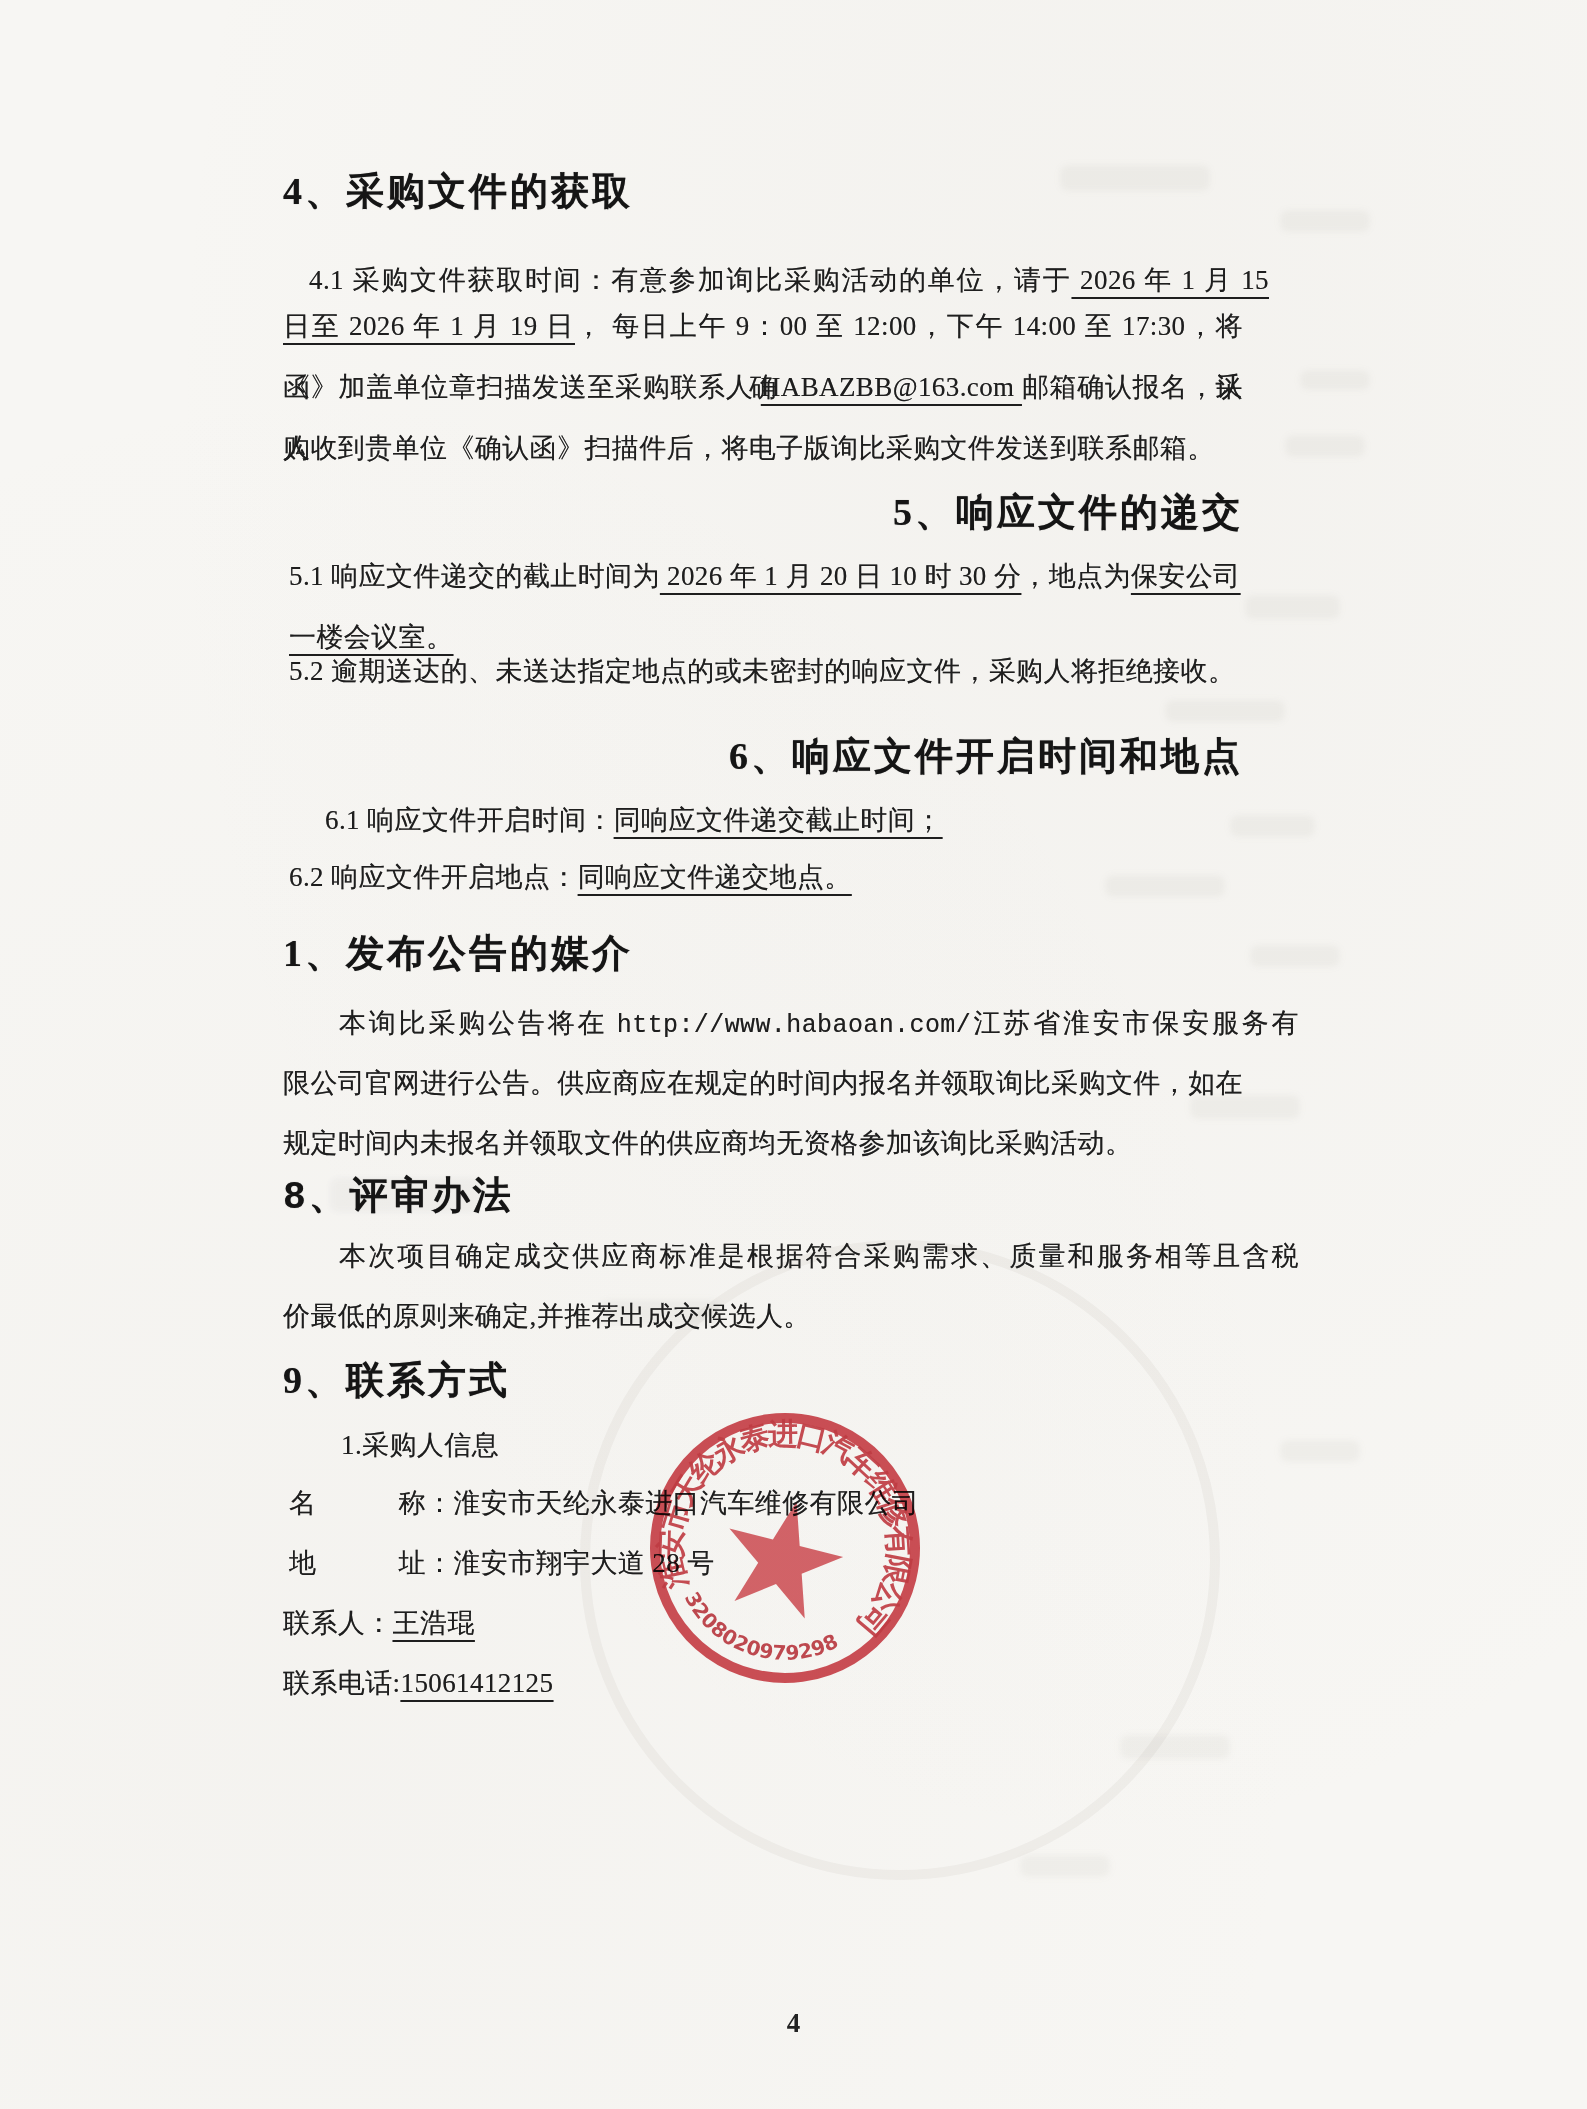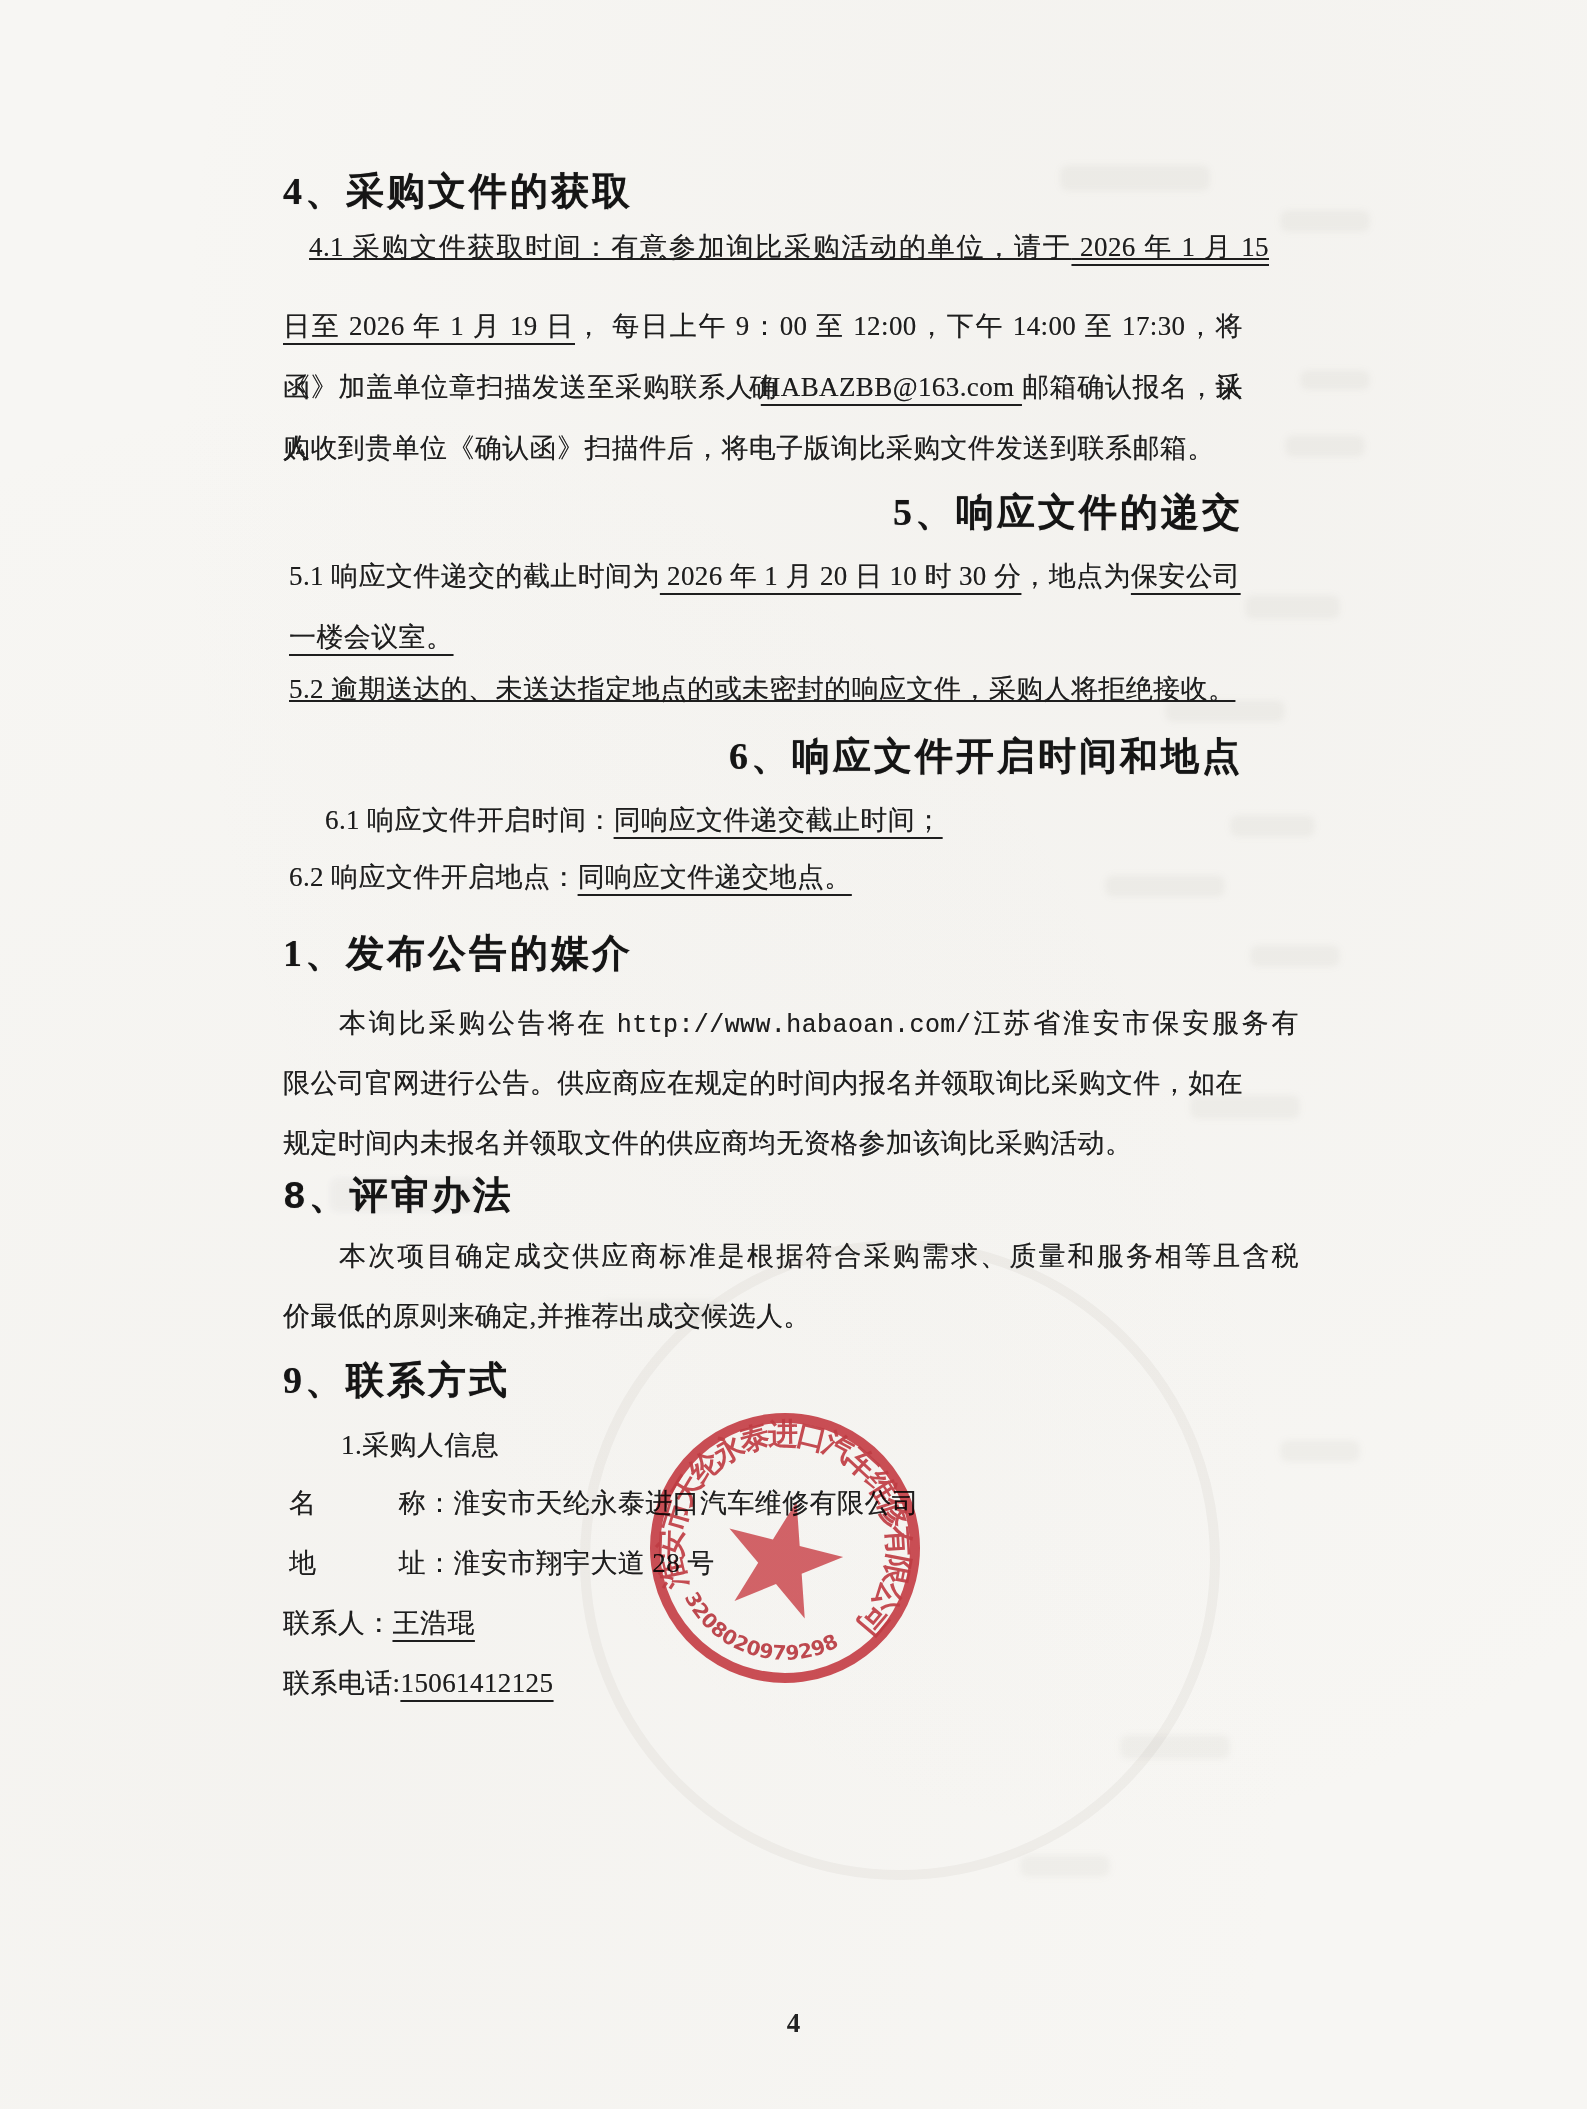--- a/index.html
+++ b/index.html
@@ -57,28 +57,28 @@
 <div class="smudge" style="left:330px;top:1178px;width:150px;height:34px;opacity:0.9;"></div>
 <div class="smudge" style="left:1280px;top:1440px;width:80px;height:22px;"></div>
 <div class="smudge" style="left:1120px;top:1735px;width:110px;height:24px;"></div>
 <div class="smudge" style="left:1020px;top:1855px;width:90px;height:22px;"></div>
 <div class="smudge" style="left:600px;top:1300px;width:120px;height:24px;"></div>
 
 <div class="ghost-ring" style="left:580px;top:1240px;width:620px;height:620px;"></div>
 
 <div id="doc">
     <div class="heading" style="top: 166px;"><span>4、采购文件的获取</span></div>
-    <div class="line stretch" style="top: 217px; padding-left: 26px; text-decoration: underline;"><span>4.1 采购文件获取时间：有意参加询比采购活动的单位，请于</span><span class="u"> 2026 年 1 月 15</span></div>
+    <div class="line stretch" style="top: 250px; padding-left: 26px;"><span>4.1 采购文件获取时间：有意参加询比采购活动的单位，请于</span><span class="u"> 2026 年 1 月 15</span></div>
     <div class="line stretch" style="top: 296px;"><span class="u">日至 2026 年 1 月 19 日</span><span>，  每日上午 9：00 至 12:00，下午 14:00 至 17:30，将《确认</span></div>
     <div class="line stretch" style="top: 357px;"><span>函》加盖单位章扫描发送至采购联系人 </span><span class="u">HABAZBB@163.com </span><span> 邮箱确认报名，采购</span></div>
     <div class="line" style="top: 418px;"><span>人收到贵单位《确认函》扫描件后，将电子版询比采购文件发送到联系邮箱。</span></div>
     <div class="heading" style="top: 487px; text-align: right;"><span>5、响应文件的递交</span></div>
     <div class="line" style="top: 546px; padding-left: 6px;"><span>5.1 响应文件递交的截止时间为</span><span class="u"> 2026 年 1 月 20 日 10 时 30 分</span><span>，地点为</span><span class="u">保安公司</span></div>
     <div class="line" style="top: 607px; padding-left: 6px;"><span class="u">一楼会议室。</span></div>
-    <div class="line" style="top: 659px; padding-left: 6px; text-decoration: underline;"><span>5.2 逾期送达的、未送达指定地点的或未密封的响应文件，采购人将拒绝接收。</span></div>
+    <div class="line" style="top: 641px; padding-left: 6px;"><span>5.2 逾期送达的、未送达指定地点的或未密封的响应文件，采购人将拒绝接收。</span></div>
     <div class="heading" style="top: 731px; text-align: right;"><span>6、响应文件开启时间和地点</span></div>
     <div class="line" style="top: 790px; padding-left: 6px; margin-left: 36px;"><span>6.1 响应文件开启时间：</span><span class="u">同响应文件递交截止时间；  </span></div>
     <div class="line" style="top: 847px; padding-left: 6px;"><span>6.2 响应文件开启地点：</span><span class="u">同响应文件递交地点。</span></div>
     <div class="heading" style="top: 928px;"><span>1、发布公告的媒介</span></div>
     <div class="line stretch" style="top: 993px; padding-left: 56px;"><span>本询比采购公告将在 </span><span class="mono">http://www.habaoan.com/</span><span>江苏省淮安市保安服务有</span></div>
     <div class="line stretch" style="top: 1053px;"><span>限公司官网进行公告。供应商应在规定的时间内报名并领取询比采购文件，如在</span></div>
     <div class="line" style="top: 1113px;"><span>规定时间内未报名并领取文件的供应商均无资格参加该询比采购活动。</span></div>
     <div class="heading" style="top: 1173px; font-family: Liberation Mono, monospace;"><span>8、评审办法</span></div>
     <div class="line stretch" style="top: 1226px; padding-left: 56px;"><span>本次项目确定成交供应商标准是根据符合采购需求、质量和服务相等且含税</span></div>
     <div class="line" style="top: 1286px;"><span>价最低的原则来确定,并推荐出成交候选人。</span></div>

